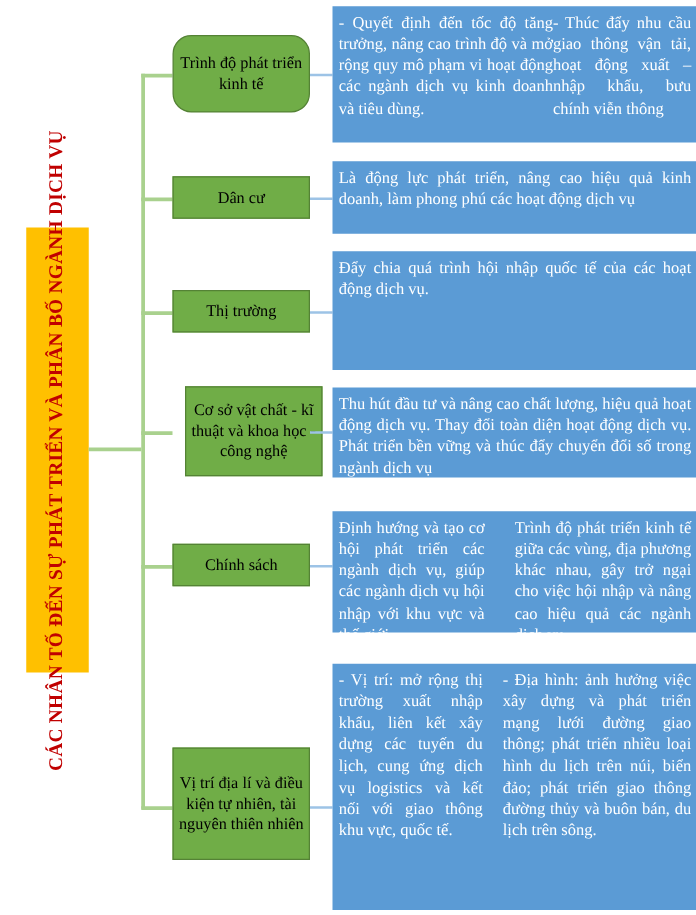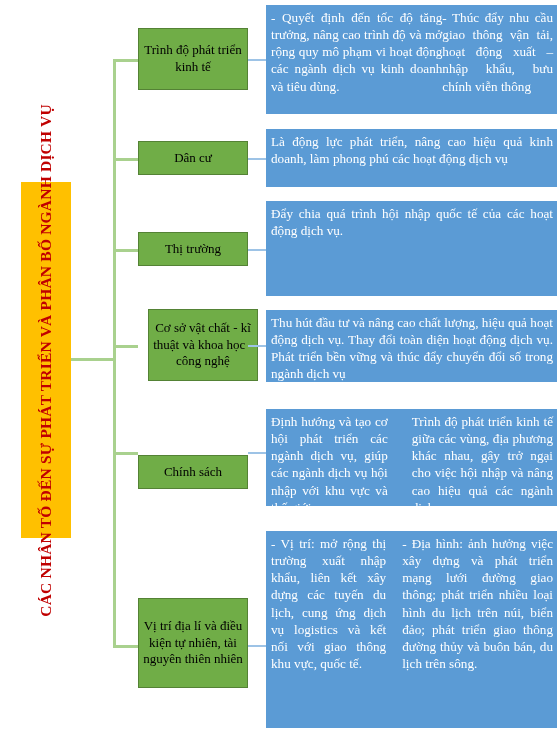--- a/index.html
+++ b/index.html
@@ -121,21 +121,21 @@
 <div id="diagram">
 
   <div class="root-node">
     <div class="root-text">CÁC NHÂN TỐ ĐẾN SỰ PHÁT TRIỂN VÀ PHÂN BỐ NGÀNH DỊCH VỤ</div>
   </div>
 
   <div class="trunk"></div>
   <div class="stub-root"></div>
 
   <div class="branch-h" style="top:59px;"></div>
-  <div class="cat-box" style="left:138px; top:28px; width:110px; height:62px;">
+  <div class="cat-box" style="left:138px; top:28px; width:110px; height:62px;border-radius:15px;">
     <span>Trình độ phát triển kinh tế</span>
   </div>
   <div class="link-blue" style="left:248px; top:59px; width:18px;"></div>
   <div class="content-panel" style="top:5px; height:109px;">
     <p>- Quyết định đến tốc độ tăng trưởng, nâng cao trình độ và mở rộng quy mô phạm vi hoạt động các ngành dịch vụ kinh doanh và tiêu dùng.</p>
     <p>- Thúc đẩy nhu cầu giao thông vận tải, hoạt động xuất – nhập khẩu, bưu chính viễn thông</p>
   </div>
 
   <div class="branch-h" style="top:158px;"></div>
   <div class="cat-box" style="left:138px; top:141px; width:110px; height:34px;">
@@ -158,21 +158,21 @@
   <div class="branch-h" style="top:345px;"></div>
   <div class="cat-box" style="left:148px; top:309px; width:110px; height:72px;">
     <span>Cơ sở vật chất - kĩ thuật và khoa học - công nghệ</span>
   </div>
   <div class="link-blue" style="left:248px; top:345px; width:18px;"></div>
   <div class="content-panel" style="top:310px; height:72px;">
     <p>Thu hút đầu tư và nâng cao chất lượng, hiệu quả hoạt động dịch vụ. Thay đổi toàn diện hoạt động dịch vụ. Phát triển bền vững và thúc đẩy chuyển đổi số trong ngành dịch vụ</p>
   </div>
 
   <div class="branch-h" style="top:452px;"></div>
-  <div class="cat-box" style="left:138px; top:435px; width:110px; height:34px;margin-top:20px;">
+  <div class="cat-box" style="left:138px; top:435px; width:110px; height:34px;">
     <span>Chính sách</span>
   </div>
   <div class="link-blue" style="left:248px; top:452px; width:18px;"></div>
   <div class="content-panel" style="top:409px; height:97px;gap:24px;">
     <p>Định hướng và tạo cơ hội phát triển các ngành dịch vụ, giúp các ngành dịch vụ hội nhập với khu vực và thế giới.</p>
     <p>Trình độ phát triển kinh tế giữa các vùng, địa phương khác nhau, gây trở ngại cho việc hội nhập và nâng cao hiệu quả các ngành dịch vụ</p>
   </div>
 
   <div class="branch-h" style="top:645px;"></div>
   <div class="cat-box" style="left:138px; top:598px; width:110px; height:90px;">

